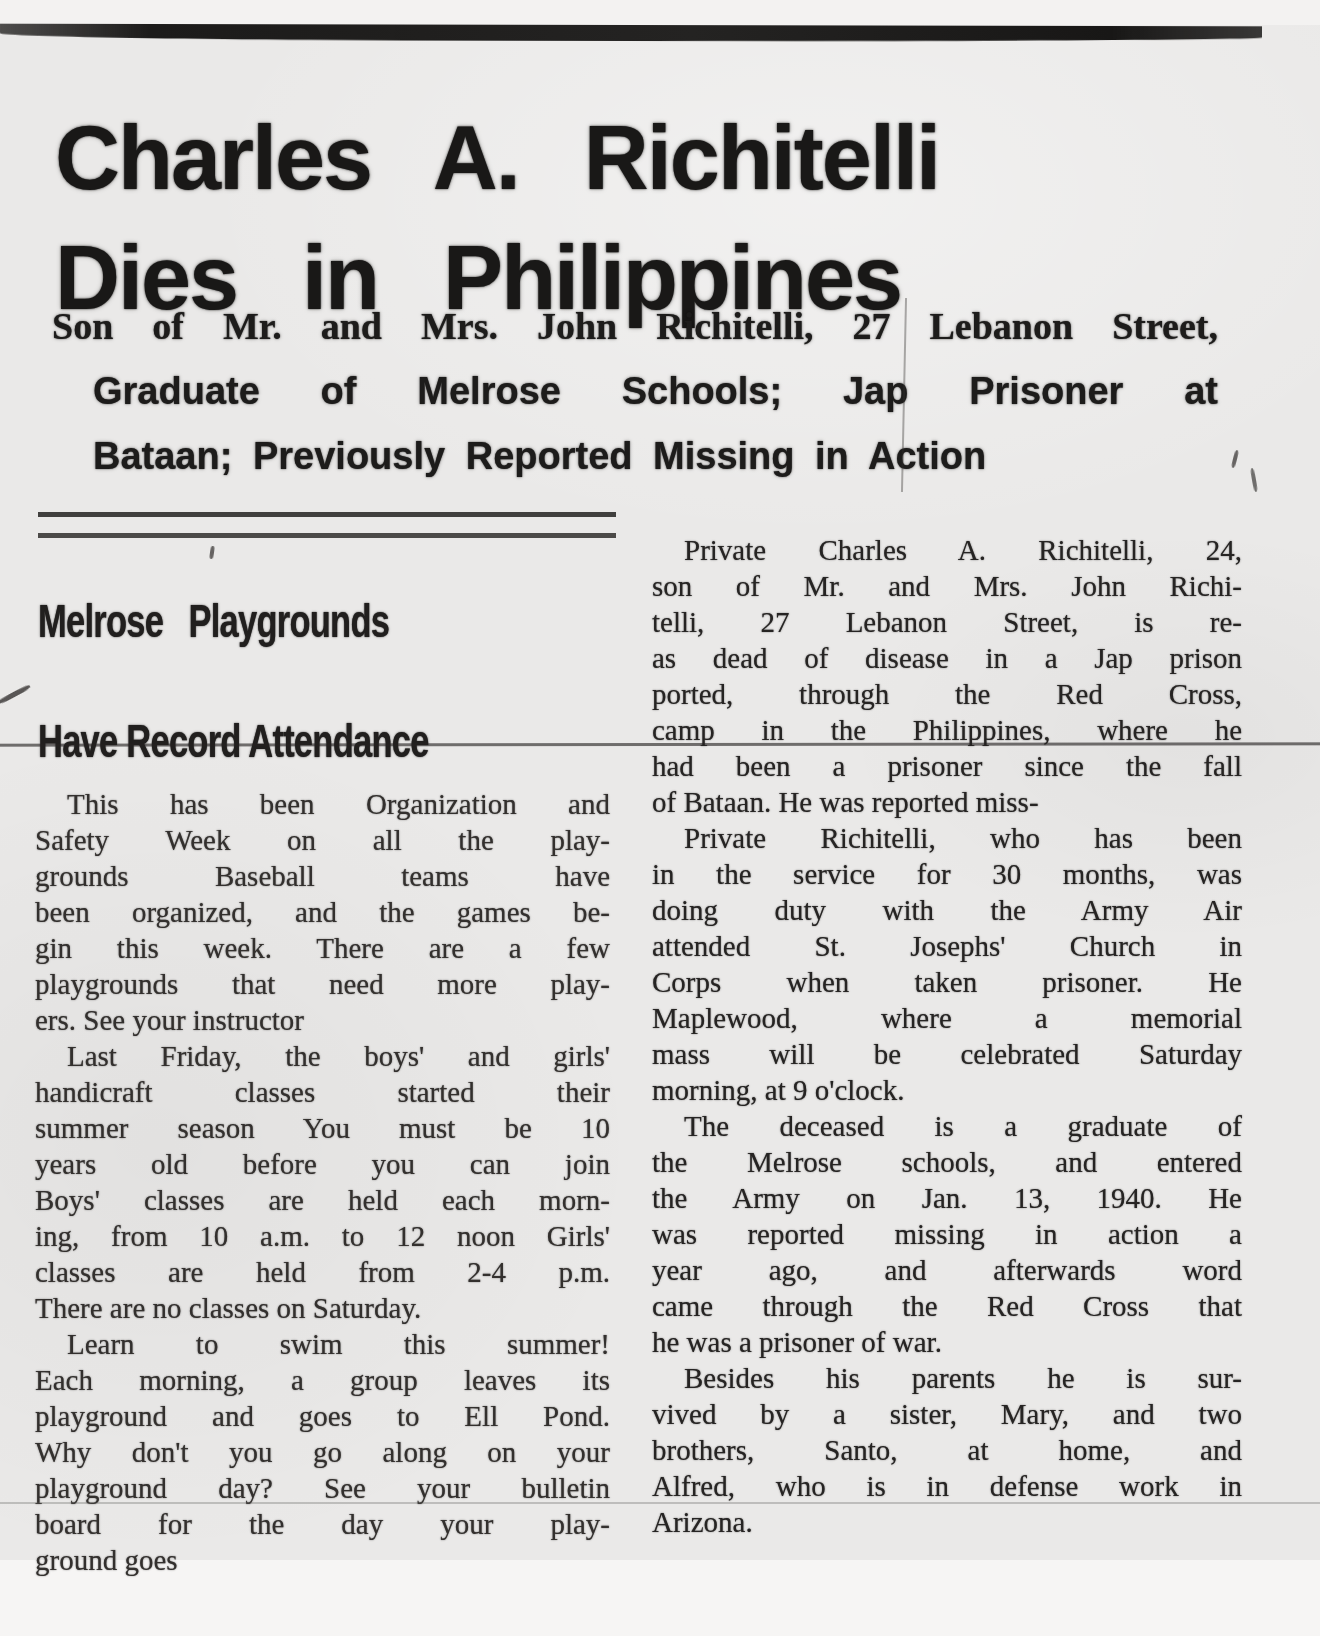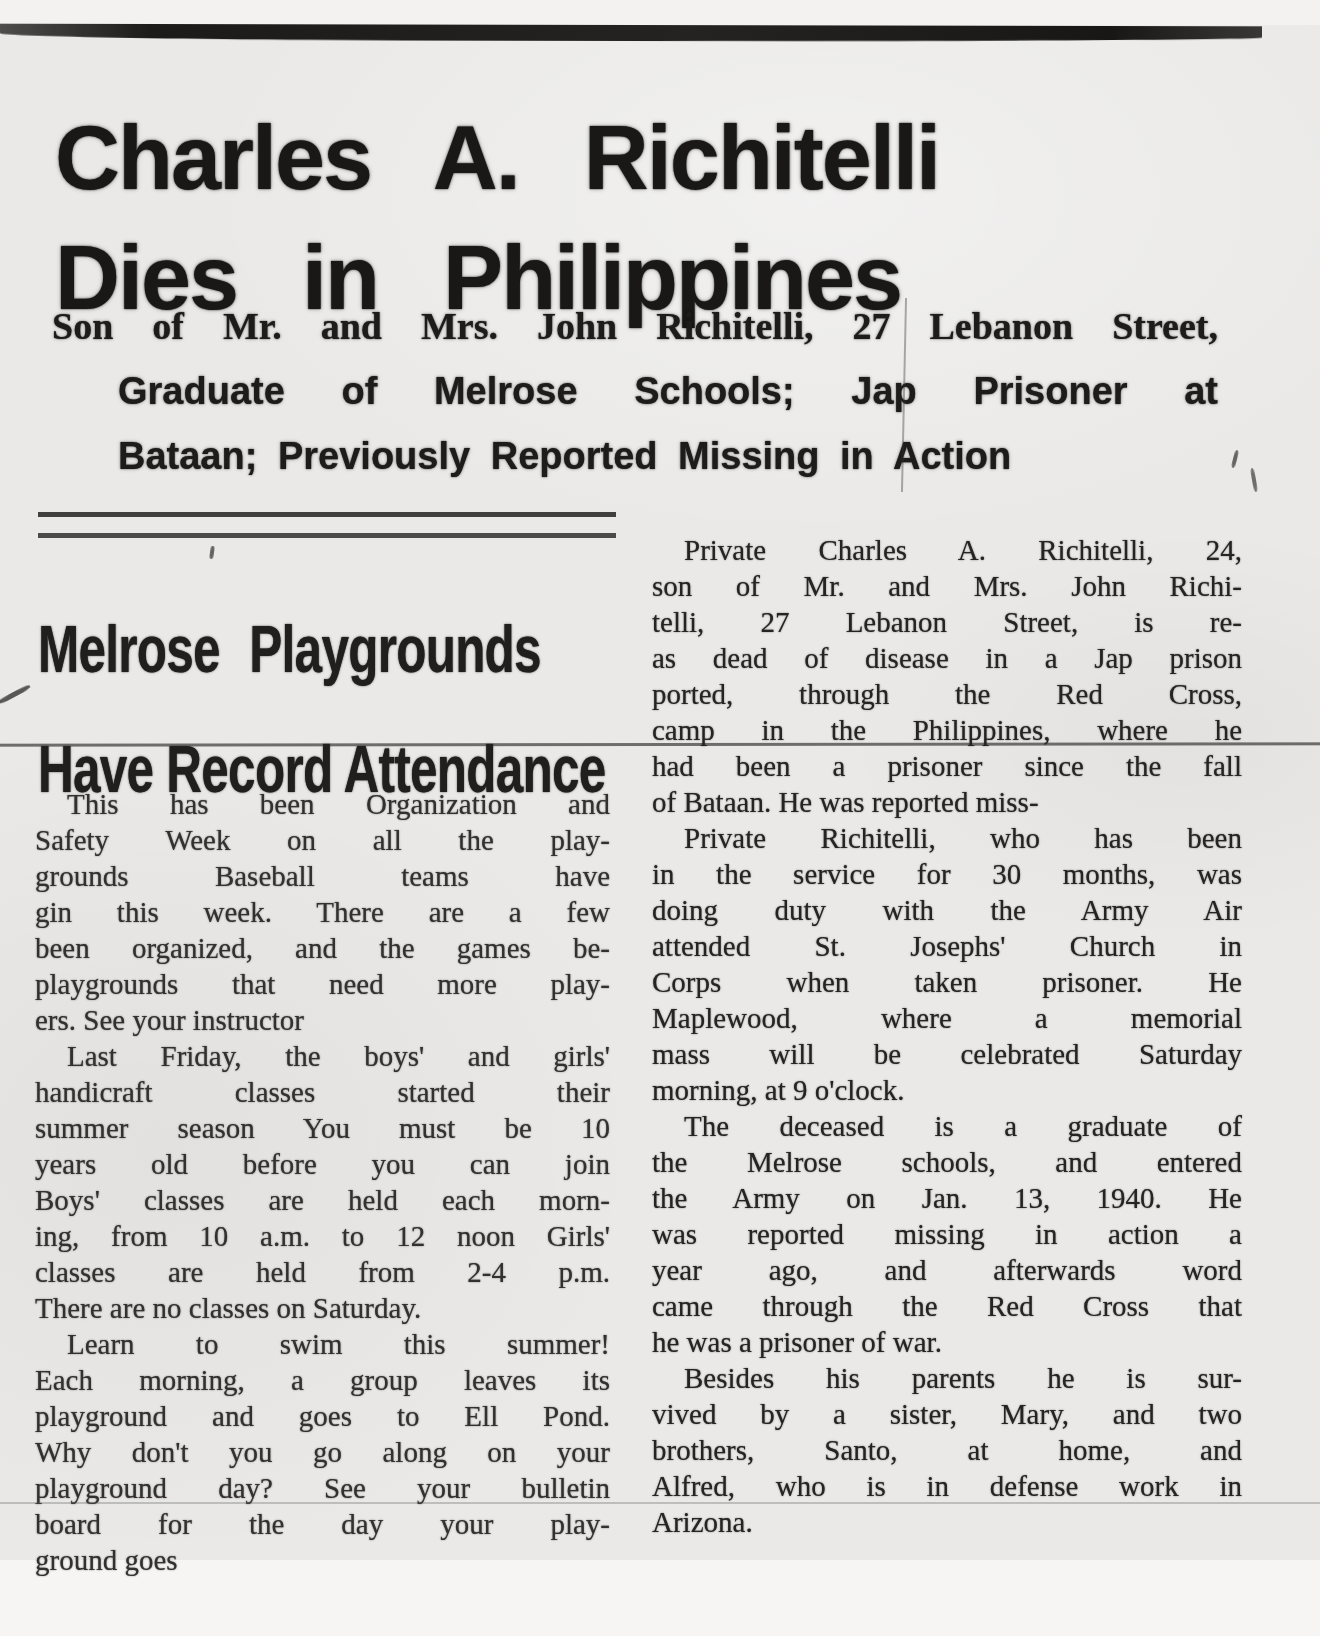--- a/index.html
+++ b/index.html
@@ -70,36 +70,36 @@
 
   
   .subhead {
     top:294px; left:48px; width:1170px;
     font-family:"Liberation Sans", sans-serif;
     font-weight:700;
     font-size:38px; line-height:65px;
     color:#1d1c1b;
     text-shadow:0 0 1.5px rgba(15,14,13,.8), 0 0 4px rgba(15,14,13,.22);
   }
-  .subhead .tline { text-align:justify; text-align-last:justify; margin-left:70px; }
+  .subhead .tline { text-align:justify; text-align-last:justify; margin-left:45px; }
   .subhead .tline:first-child { margin-left:4px;font-family:Liberation Serif, serif; }
   .subhead .tline:last-child { text-align-last:left; word-spacing:10px; }
 
   .double-rule {
     top:512px; left:38px; width:578px; height:16px;
     border-top:5px solid rgba(42,40,38,.88);
     border-bottom:5px solid rgba(42,40,38,.82);
     filter:blur(.4px);
   }
 
   
   .sub-headline {
     font-family:"Liberation Sans", sans-serif;
     font-weight:700;
-    font-size:66px;
+    font-size:46px;
     color:#211f1e;
     white-space:nowrap;
     text-shadow:0 0 1.5px rgba(15,14,13,.85), 0 0 4px rgba(15,14,13,.2);
   }
   .sub-headline .squeeze { display:inline-block; transform:scaleX(.75); transform-origin:0 50%; letter-spacing:-1px; }
   .ph-line1 { top:556px; left:38px; }
   .ph-line1 .squeeze { word-spacing:22px; }
   .ph-line2 { top:676px; left:38px; }
 
   
@@ -141,22 +141,22 @@
   </h2>
   <h2 class="abs sub-headline ph-line2">
     <span class="squeeze">Have Record Attendance</span>
   </h2>
 
   <div class="abs body-col left-body">
     <div class="para">
         <div class="tline">This has been Organization and</div>
         <div class="tline">Safety Week on all the play-</div>
         <div class="tline">grounds Baseball teams have</div>
+        <div class="tline">been organized, and the games be-</div>
         <div class="tline">gin this week. There are a few</div>
-        <div class="tline">been organized, and the games be-</div>
         <div class="tline">playgrounds that need more play-</div>
         <div class="tline">ers. See your instructor</div>
       </div>
     <div class="para">
         <div class="tline">Last Friday, the boys' and girls'</div>
         <div class="tline">handicraft classes started their</div>
         <div class="tline">summer season You must be 10</div>
         <div class="tline">years old before you can join</div>
         <div class="tline">Boys' classes are held each morn-</div>
         <div class="tline">ing, from 10 a.m. to 12 noon Girls'</div>

